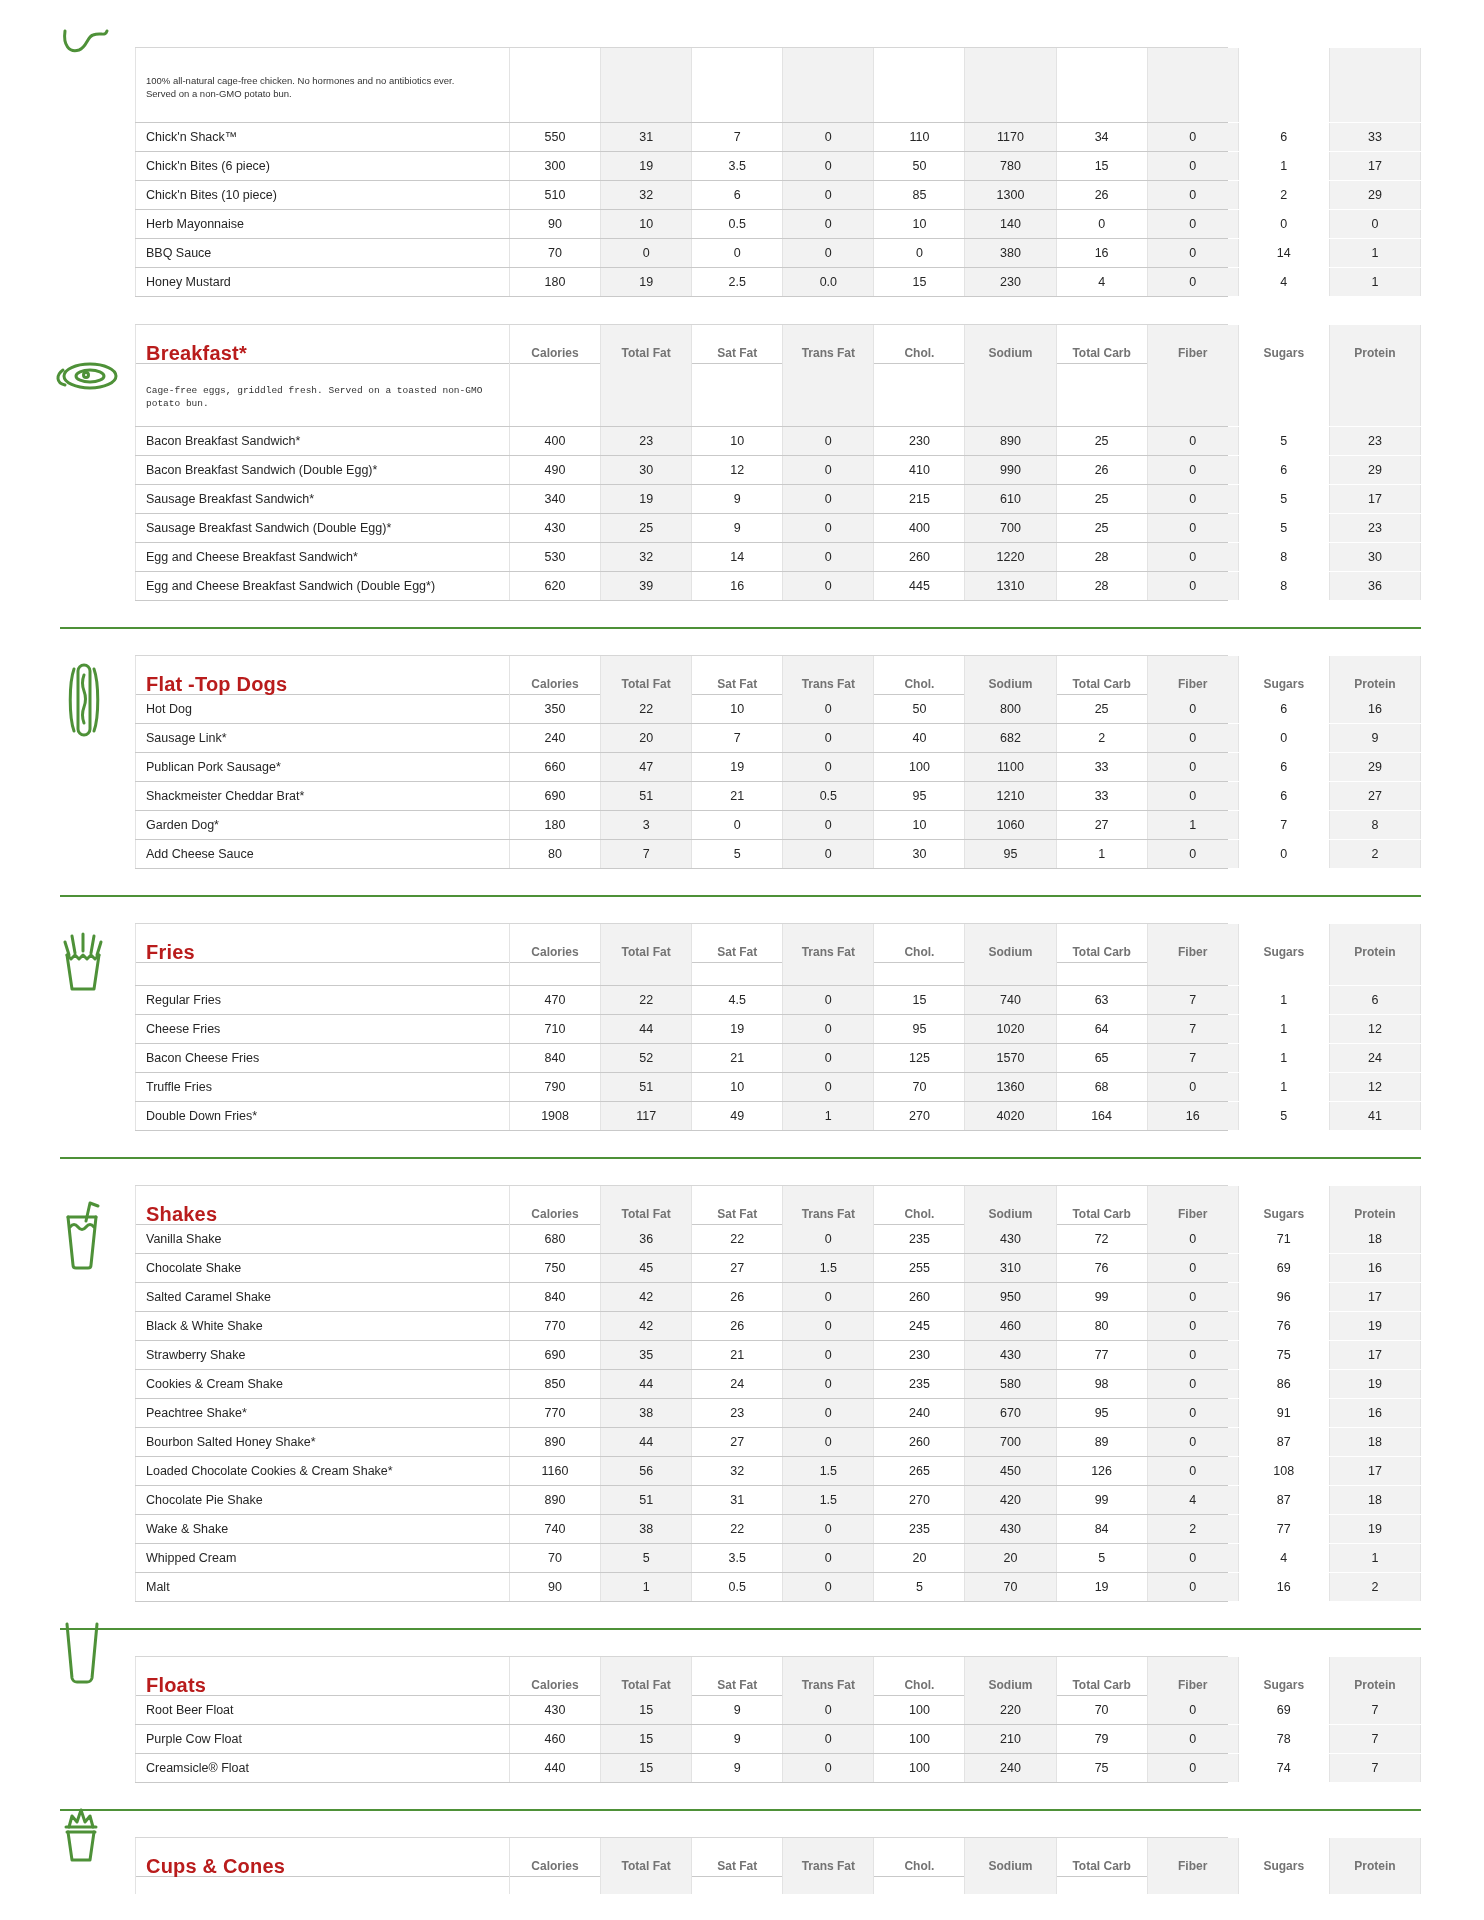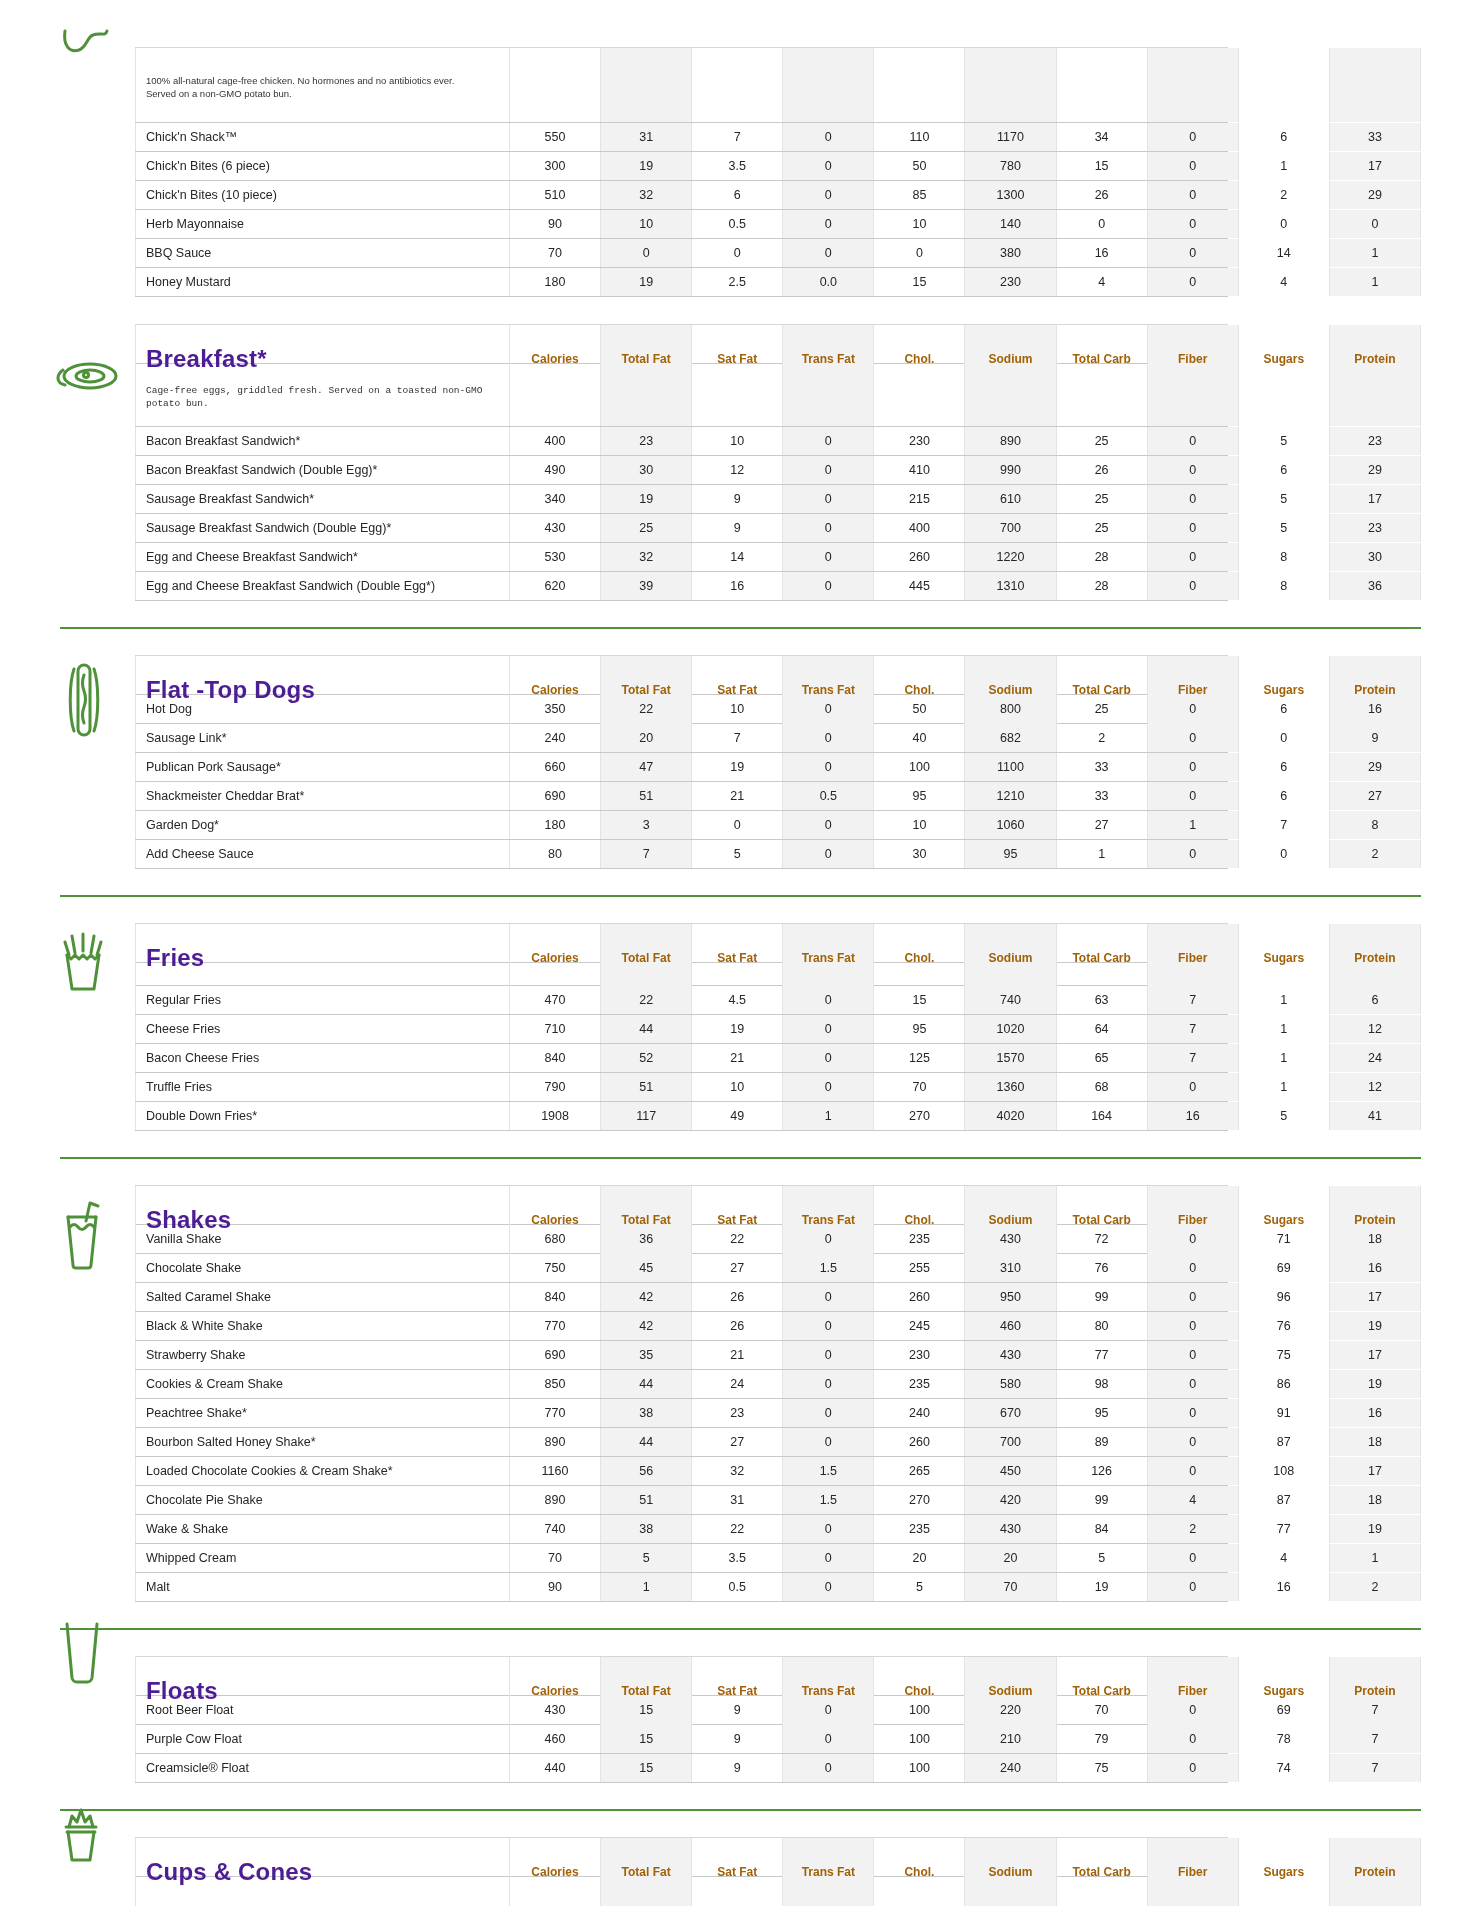--- a/index.html
+++ b/index.html
@@ -17,25 +17,25 @@
     grid-template-columns:375px repeat(10,91.1px);
     border-bottom:1px solid #c9c9c9;
   }
   .cell{border-right:1px solid #e3e3e3;box-sizing:border-box;min-width:0;}
   .hrow > .cell:nth-child(odd):not(:first-child),
   .row  > .cell:nth-child(odd):not(:first-child){background:#f2f2f2;}
   .name-cell{
     border-left:1px solid #e3e3e3;display:flex;align-items:center;
     padding:0 10px;font-size:12.5px;color:#262626;text-align:left;
   }
-  .hcell{display:flex;align-items:center;justify-content:center;font-weight:bold;font-size:12px;color:#a16207;}
+  .hcell{display:flex;align-items:center;justify-content:center;font-weight:bold;font-size:12px;color:#737373;}
   .num{display:flex;align-items:center;justify-content:center;font-size:12.5px;color:#262626;}
   .hrow{height:38px;}
   .item-row{height:28px;}
-  .sec-title{color:#4c1d95;font-size:24px;font-weight:bold;letter-spacing:.2px;}
+  .sec-title{color:#b91c1c;font-size:20px;font-weight:bold;letter-spacing:.2px;}
   .drow .desc-text{
     font-size:9.5px;line-height:12.5px;white-space:pre-line;color:#333;
     align-items:flex-start;
   }
   .sec-chicken  .drow{height:74px;}  .sec-chicken  .desc-text{padding-top:27px;}
   .sec-breakfast .drow{height:62px;font-family:Liberation Mono, monospace;} .sec-breakfast .desc-text{padding-top:21px;}
   .sec-flattop  .drow{height:48px;}  .sec-flattop  .desc-text{padding-top:9px;}
   .sec-fries    .drow{height:22px;}
   .divider{height:2px;background:#4e9138;width:1361px;margin:26px 0 26px -75px;flex:none;}
   .icon-rail{position:absolute;left:-76px;top:4px;width:60px;}

